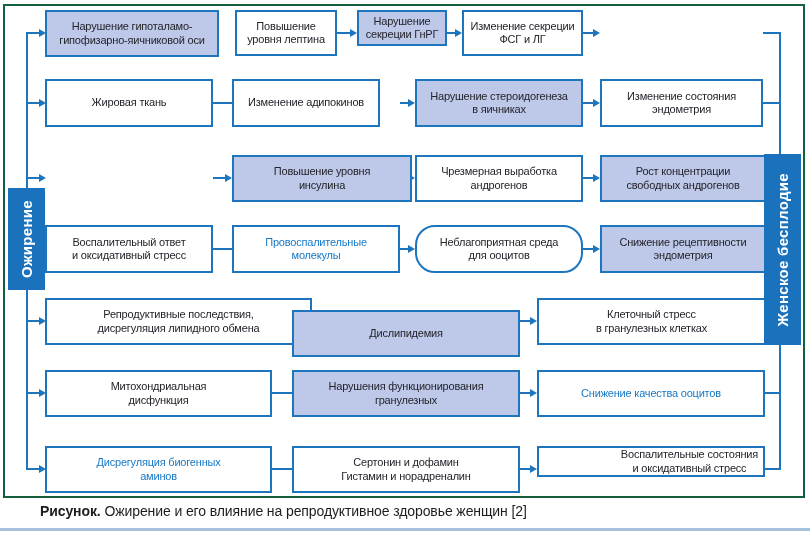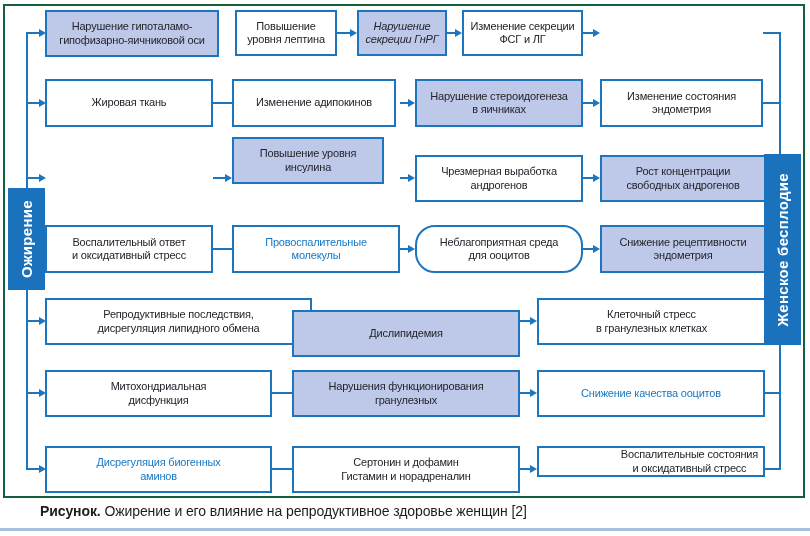--- a/index.html
+++ b/index.html
@@ -107,45 +107,45 @@
   <div class="hline" style="left:765px;top:468px;width:16px;"></div>
 
   <div class="box filled" style="left:45px;top:10px;width:174px;height:47px;">
       <span>Нарушение гипоталамо-
 гипофизарно-яичниковой оси</span>
     </div>
   <div class="box" style="left:235px;top:10px;width:102px;height:46px;">
       <span>Повышение
 уровня лептина</span>
     </div>
-  <div class="box filled" style="left:357px;top:10px;width:90px;height:46px;font-style:italic;">
+  <div class="box filled" style="left:357px;top:10px;width:90px;height:36px;">
       <span>Нарушение
 секреции ГнРГ</span>
     </div>
   <div class="box" style="left:462px;top:10px;width:121px;height:46px;">
       <span>Изменение секреции
 ФСГ и ЛГ</span>
     </div>
 
   <div class="box" style="left:45px;top:79px;width:168px;height:48px;">
       <span>Жировая ткань</span>
     </div>
-  <div class="box" style="left:232px;top:79px;width:164px;height:48px;text-align:right;">
+  <div class="box" style="left:232px;top:79px;width:148px;height:48px;text-align:right;">
       <span>Изменение адипокинов</span>
     </div>
   <div class="box filled" style="left:415px;top:79px;width:168px;height:48px;">
       <span>Нарушение стероидогенеза
 в яичниках</span>
     </div>
   <div class="box" style="left:600px;top:79px;width:163px;height:48px;">
       <span>Изменение состояния
 эндометрия</span>
     </div>
 
-  <div class="box filled" style="left:232px;top:137px;width:152px;height:47px;">
+  <div class="box filled" style="left:232px;top:155px;width:180px;height:47px;">
       <span>Повышение уровня
 инсулина</span>
     </div>
   <div class="box" style="left:415px;top:155px;width:168px;height:47px;">
       <span>Чрезмерная выработка
 андрогенов</span>
     </div>
   <div class="box filled" style="left:600px;top:155px;width:166px;height:47px;">
       <span>Рост концентрации
 свободных андрогенов</span>

